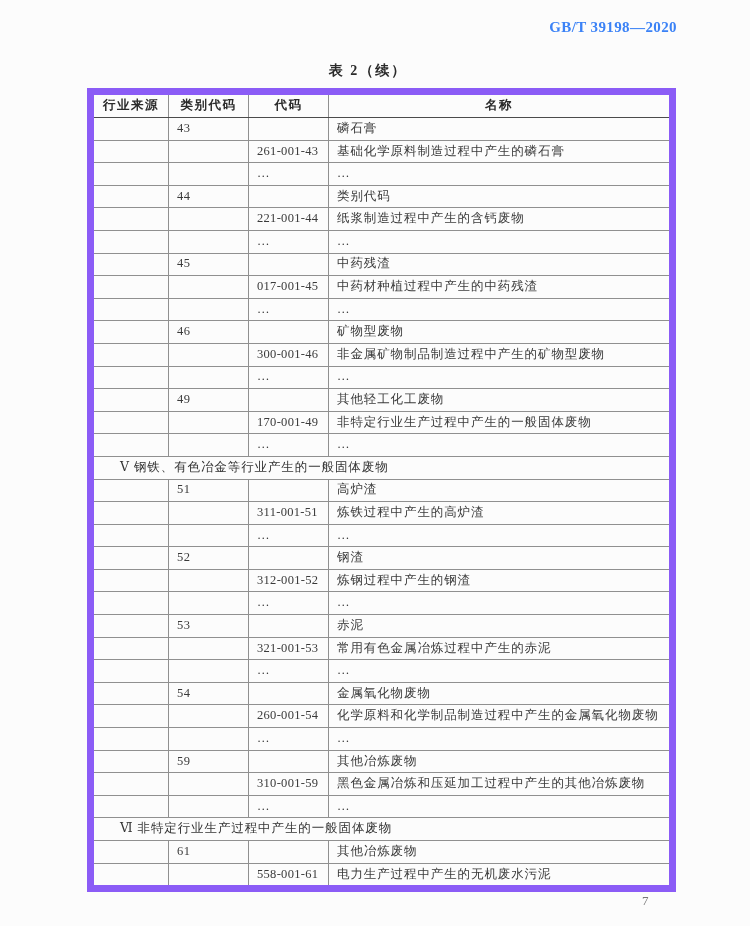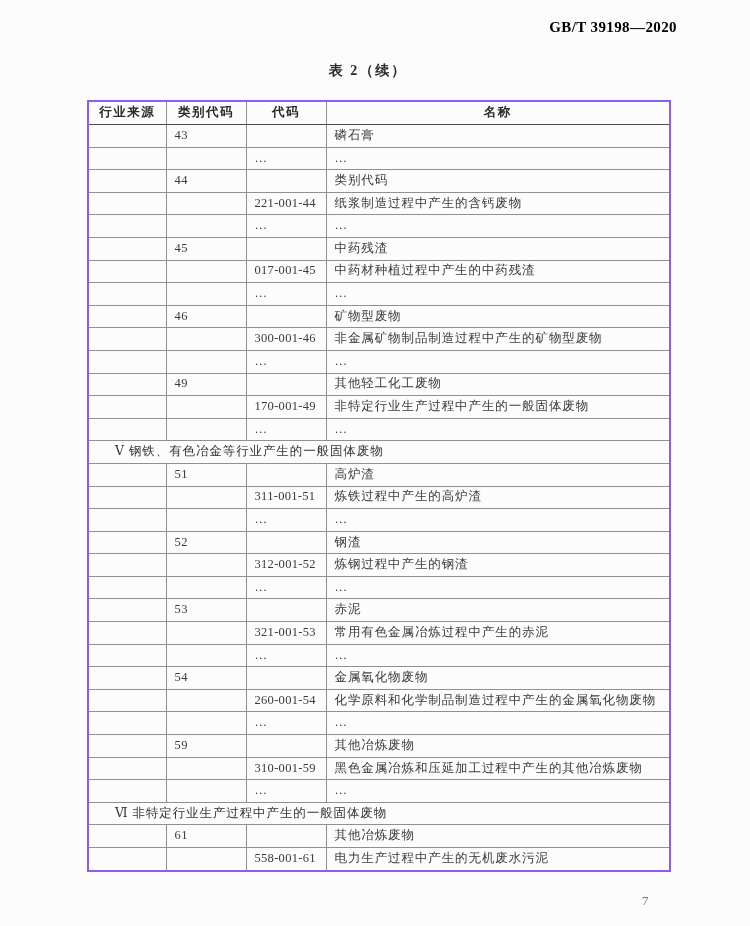--- a/index.html
+++ b/index.html
@@ -11,39 +11,39 @@
     color:#333;
     overflow:hidden;
     box-sizing:border-box;
   }
   .std-no {
     position:absolute;
     top:19px; right:73px;
     font-size:15px;
     font-weight:bold;
     letter-spacing:0.4px;
-    color:#000000;
+    color:#3b82f6;
   }
   .tbl-title {
     position:absolute;
     top:62px; left:77px; width:582px;
     text-align:center;
     font-size:14px;
     font-weight:bold;
     letter-spacing:2px;
     color:#2a2a2a;
   }
   table.tbl {
     position:absolute;
-    top:100px; left:87px;
+    top:88px; left:87px;
     width:582px;
     border-collapse:collapse;
     table-layout:fixed;
     font-size:12.5px;
-    border:2px solid #8b5cf6;
+    border:7px solid #8b5cf6;
   }
   .tbl th, .tbl td {
     border:1px solid #909090;
     padding:0 8px;
     height:21.6px;
     line-height:1.1;
     vertical-align:middle;
     white-space:nowrap;
     overflow:hidden;
     color:#3a3a3a;
@@ -100,20 +100,26 @@
     <tbody id="rows-body">
         <tr>
           <td class="c-src"></td>
           <td class="c-class">43</td>
           <td class="c-code"></td>
           <td class="c-name">磷石膏</td>
         </tr>
         <tr>
           <td class="c-src"></td>
           <td class="c-class"></td>
+          <td class="c-code">261-001-43</td>
+          <td class="c-name">基础化学原料制造过程中产生的磷石膏</td>
+        </tr>
+        <tr>
+          <td class="c-src"></td>
+          <td class="c-class"></td>
           <td class="c-code">…</td>
           <td class="c-name">…</td>
         </tr>
         <tr>
           <td class="c-src"></td>
           <td class="c-class">44</td>
           <td class="c-code"></td>
           <td class="c-name">类别代码</td>
         </tr>
         <tr>

